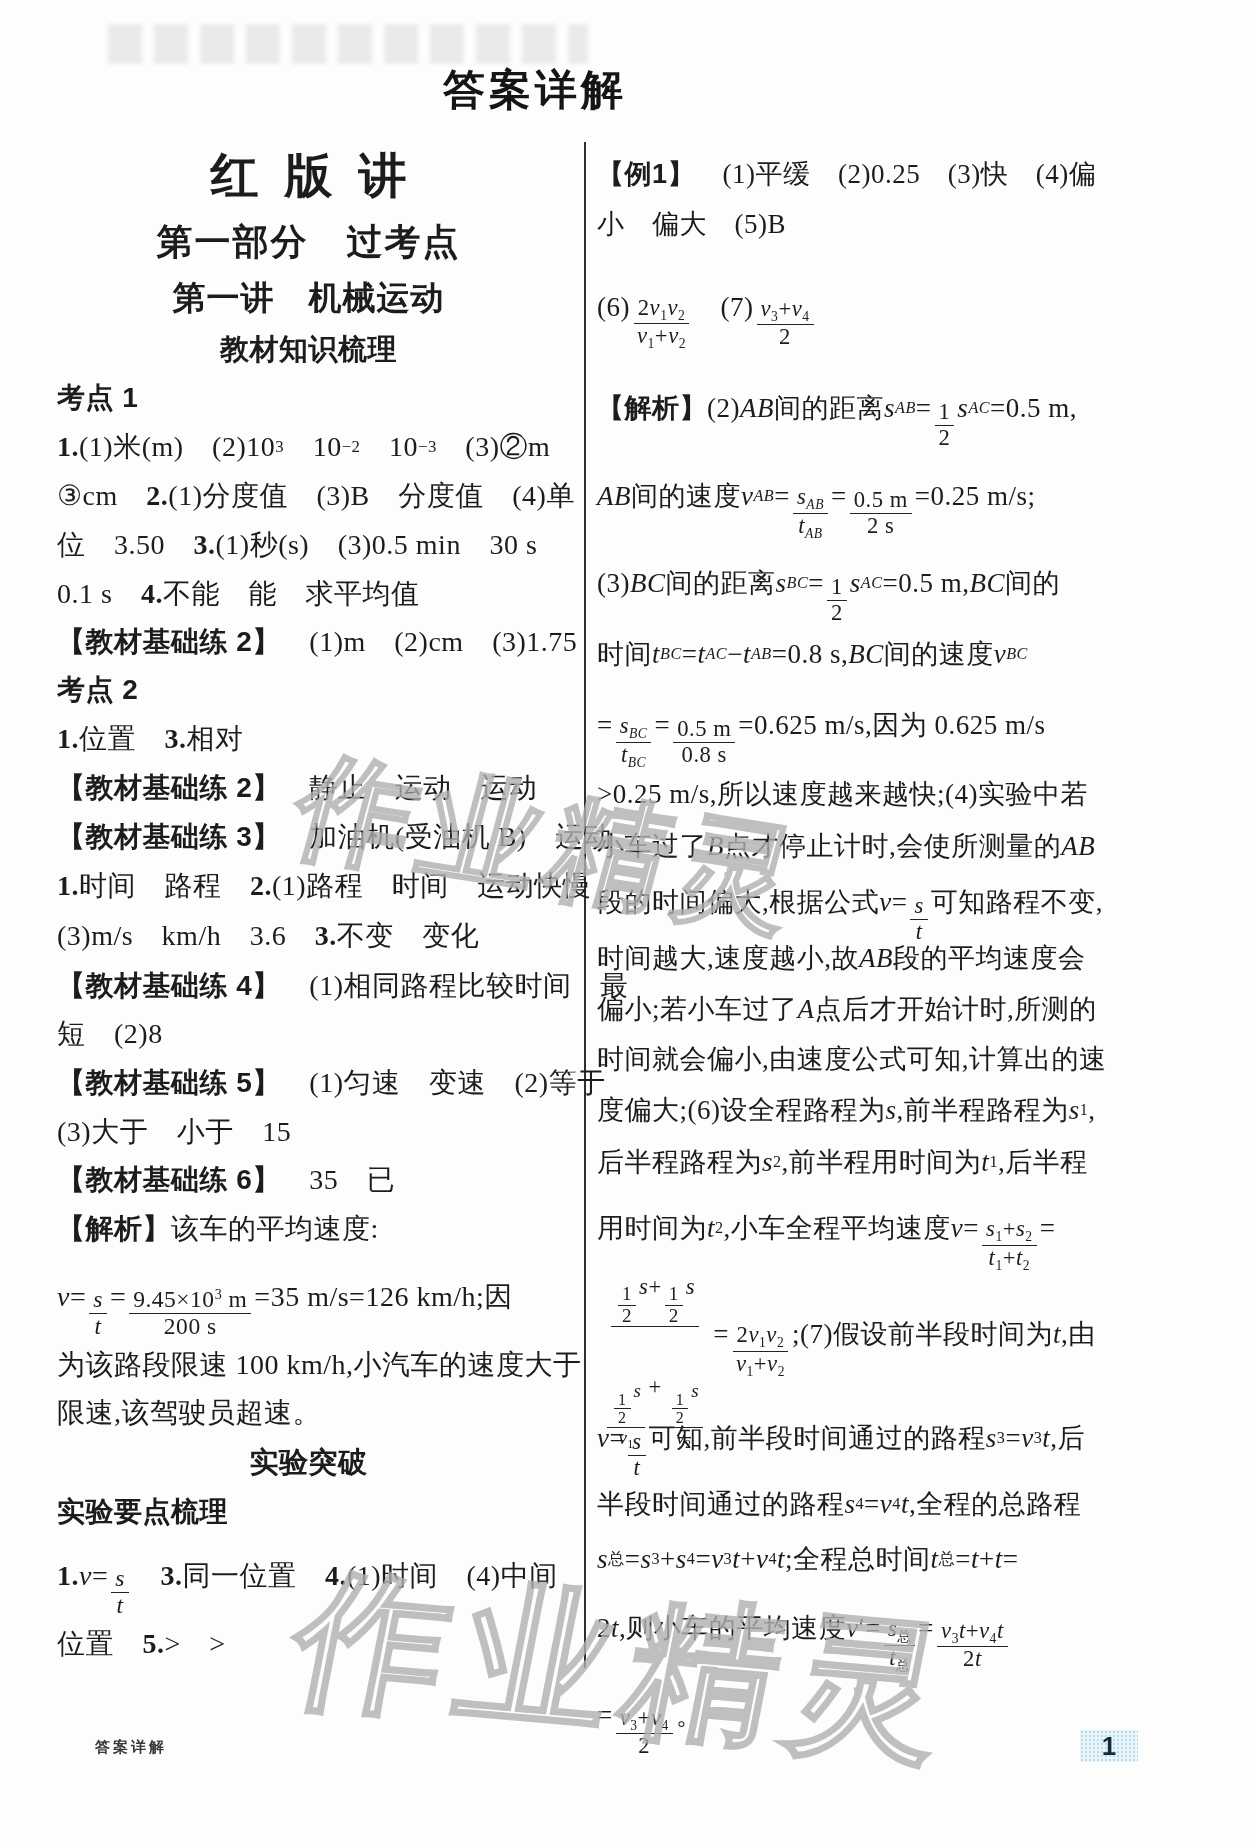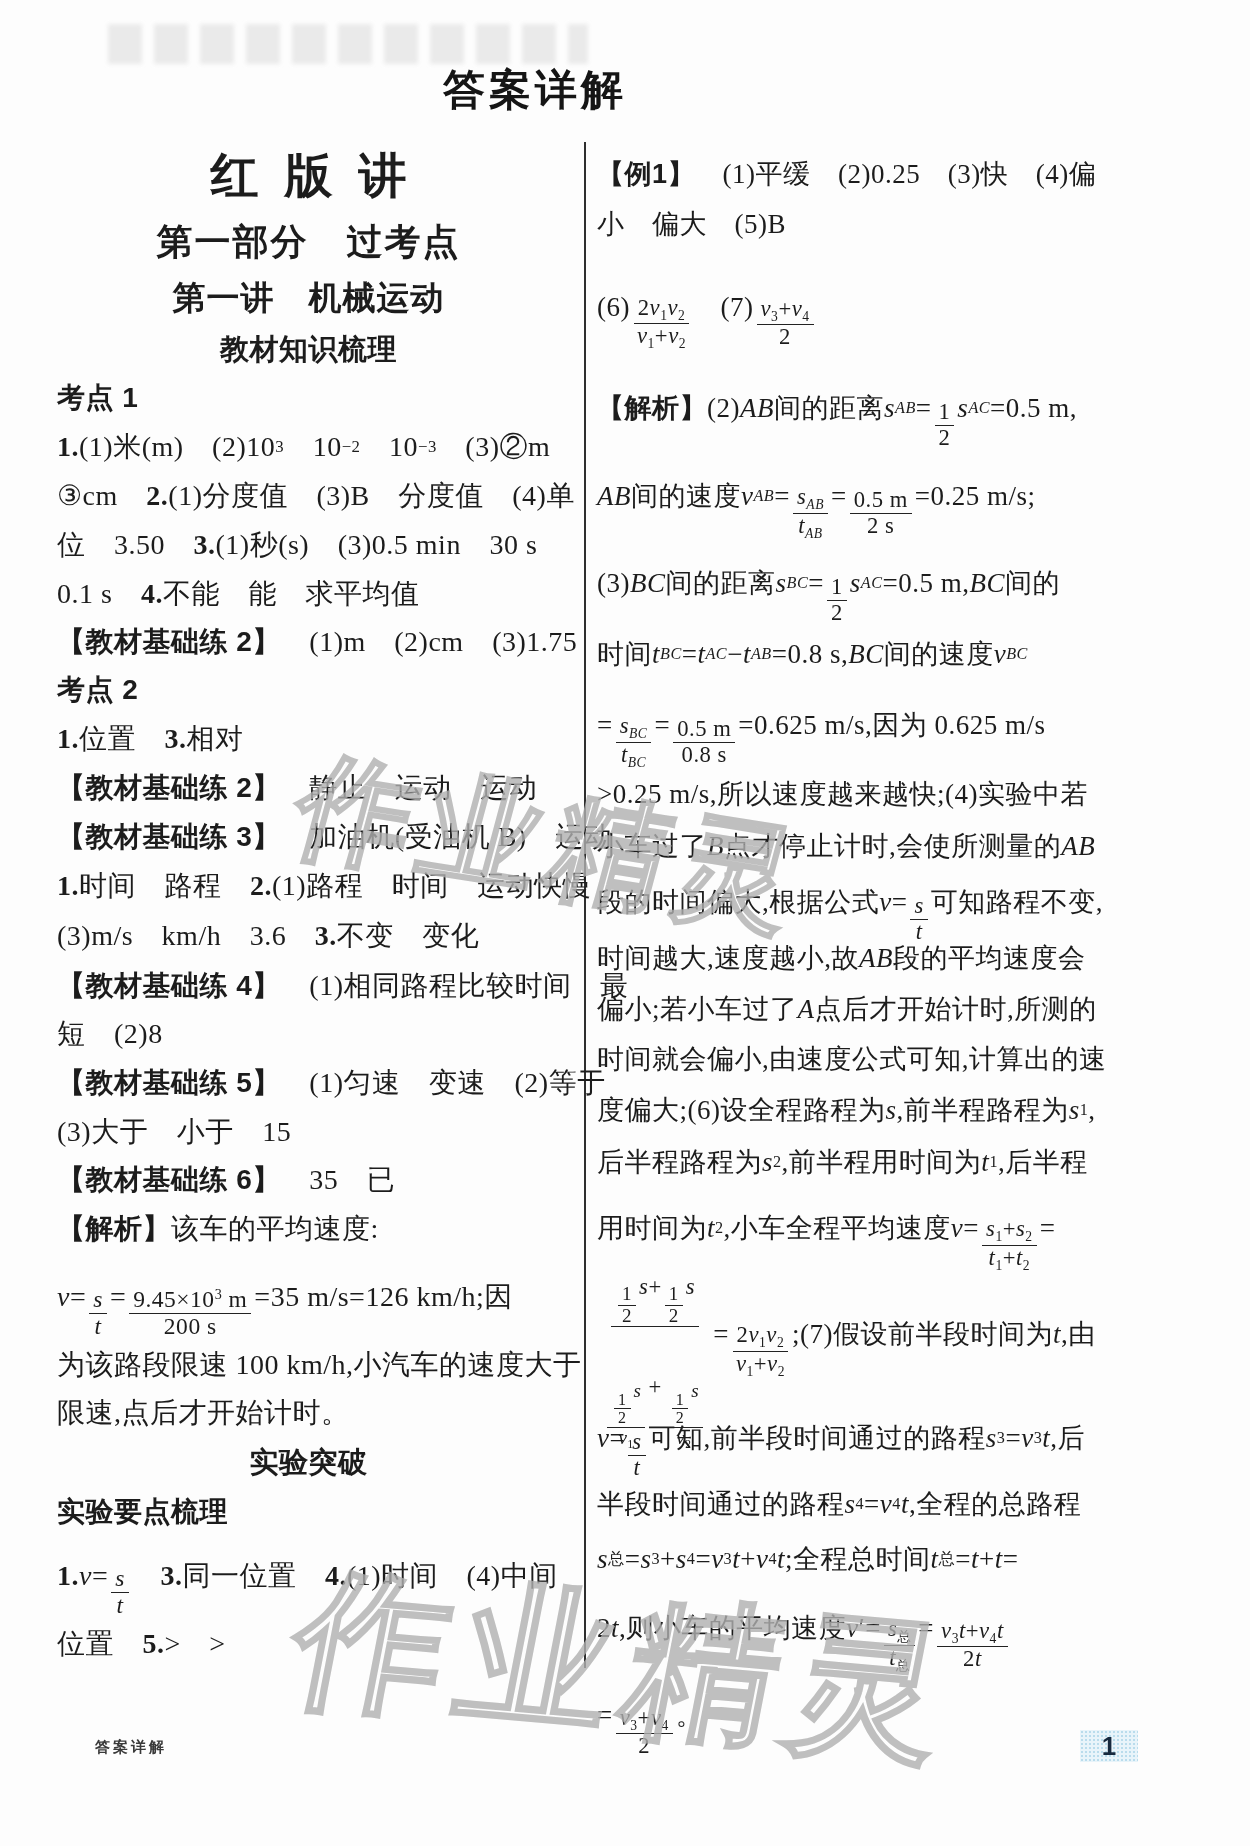--- a/index.html
+++ b/index.html
@@ -82,21 +82,21 @@
       <div class="ln k-body" style="height: 48px;"><span class="hb">【教材基础练 6】</span>　35　已</div>
       <div class="ln k-body" style="height: 50px;"><span class="hb">【解析】</span>该车的平均速度:</div>
       <div class="ln k-body" style="height: 86px;"><i>v</i>=<span class="frac">
           <span class="fn"><i>s</i></span>
           <span class="fd"><i>t</i></span>
         </span>=<span class="frac">
           <span class="fn">9.45×10<sup>3</sup> m</span>
           <span class="fd">200 s</span>
         </span>=35 m/s=126 km/h;因</div>
       <div class="ln k-body" style="height: 50px;">为该路段限速 100 km/h,小汽车的速度大于</div>
-      <div class="ln k-body" style="height: 46px;">限速,点后才开始计时。</div>
+      <div class="ln k-body" style="height: 46px;">限速,该驾驶员超速。</div>
       <div class="ln k-h3c" style="height: 52px;">实验突破</div>
       <div class="ln k-kp" style="height: 48px;">实验要点梳理</div>
       <div class="ln k-body" style="height: 80px;"><b>1.</b><i>v</i>=<span class="frac">
           <span class="fn"><i>s</i></span>
           <span class="fd"><i>t</i></span>
         </span>　<b>3.</b>同一位置　<b>4.</b>(1)时间　(4)中间</div>
       <div class="ln k-body" style="height: 56px;">位置　<b>5.</b>&gt;　&gt;</div>
     </div>
   <div class="col col-right">
       <div class="ln k-body" style="height: 50px;"><span class="hb">【例1】</span>　(1)平缓　(2)0.25　(3)快　(4)偏</div>

